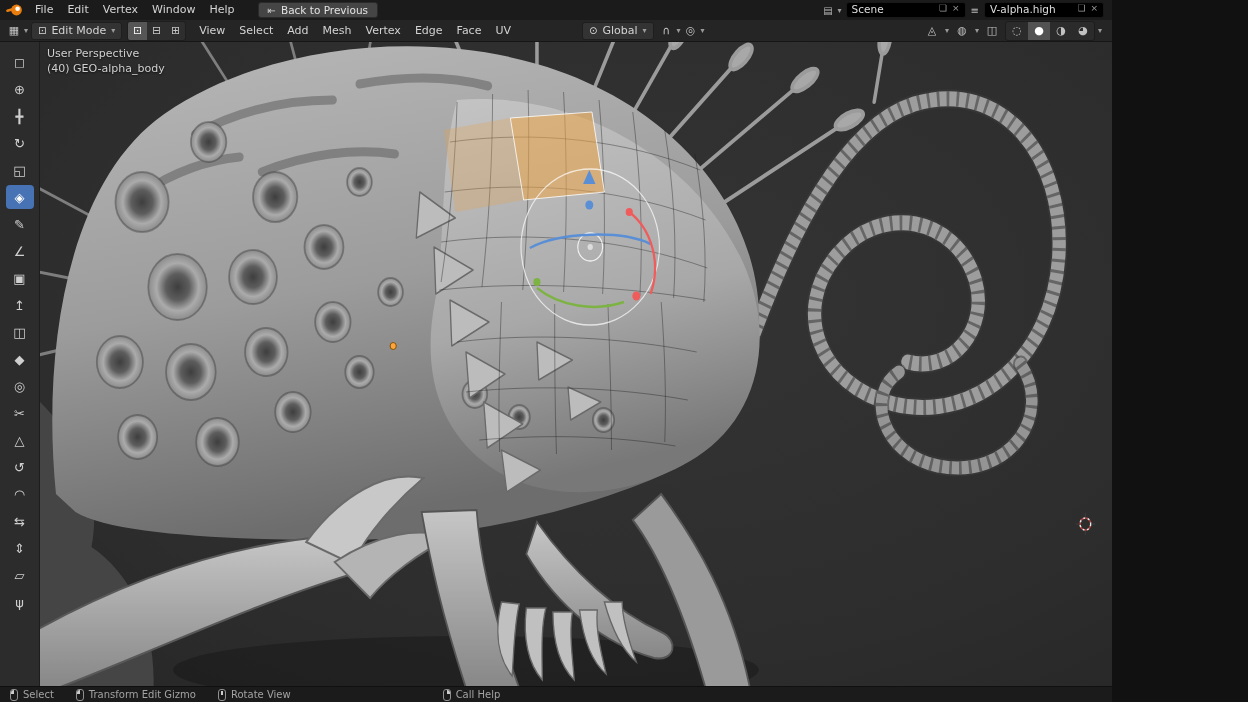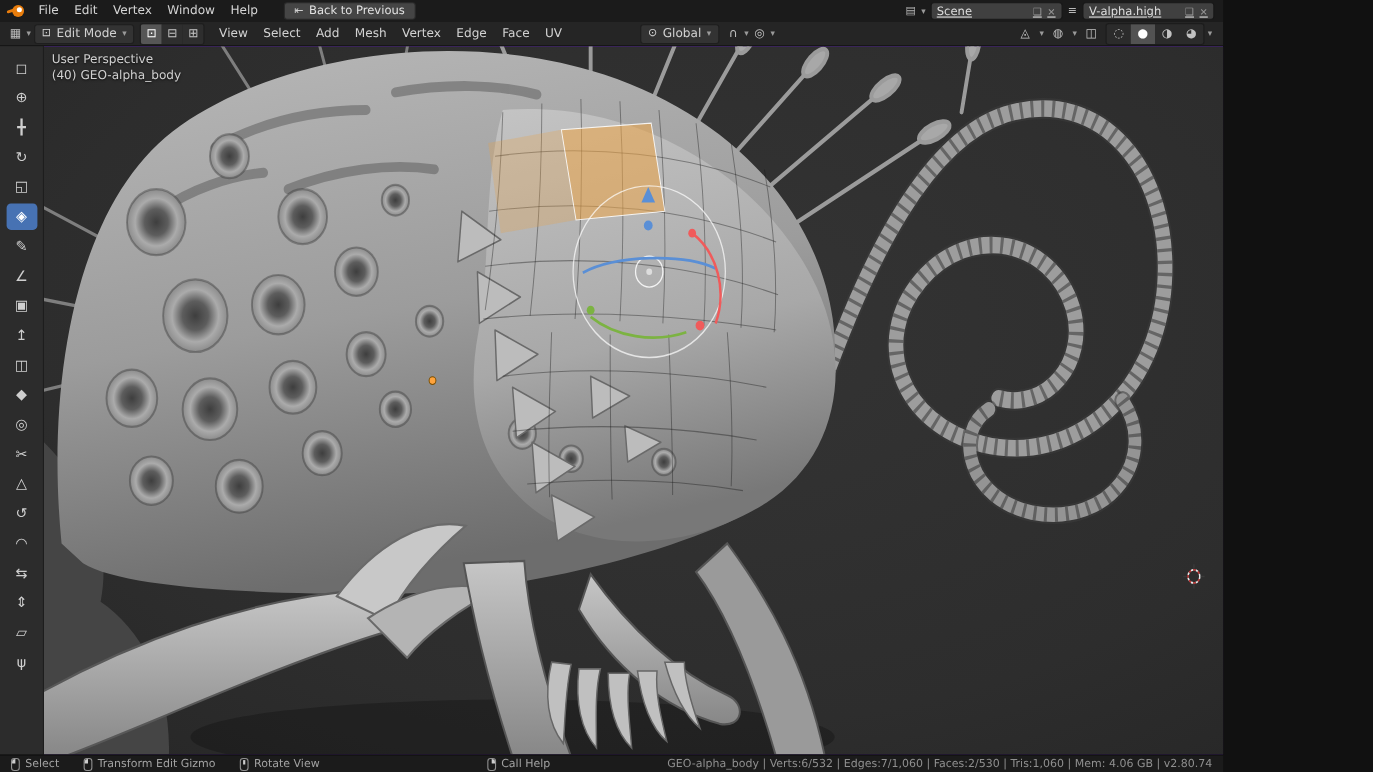--- a/index.html
+++ b/index.html
@@ -12,22 +12,22 @@
             display:flex; align-items:center; font-size:11px; color:#d4d4d4; }
   .logo { width:18px; height:16px; margin:0 4px 0 6px; display:flex; align-items:center; }
   .menu-item { padding:0 7px; line-height:20px; cursor:default; }
   .back-btn { margin-left:16px; display:flex; align-items:center; gap:5px; background:#454545;
               border:1px solid #2a2a2a; border-radius:3px; height:16px; padding:0 9px;
               font-size:10.5px; color:#e2e2e2; font-family:inherit; }
   .back-ic { font-size:10px; color:#cfcfcf; }
   .tb-right { margin-left:auto; display:flex; align-items:center; gap:4px; padding-right:8px; }
   .hdr-ic { color:#b9b9b9; font-size:10px; padding:0 1px; }
   .caret { color:#9a9a9a; font-size:8px; }
-  .id-field { display:flex; align-items:flex-end; height:16px; background:#404040; border:1px solid #181818;
-              border-radius:3px; padding:0 5px; gap:5px; font-size:10.5px; color:#dedede; min-width:120px;text-decoration:underline; }
+  .id-field { display:flex; align-items:flex-start; height:16px; background:#000000; border:1px solid #181818;
+              border-radius:3px; padding:0 5px; gap:5px; font-size:10.5px; color:#dedede; min-width:120px; }
   .id-text { flex:1; }
   .mini { color:#9a9a9a; font-size:9px; }
 
   
   .vheader { position:absolute; left:0; top:20px; width:100%; height:22px; background:#252525;
              border-bottom:1px solid #161616; display:flex; align-items:center;
              font-size:11px; color:#d2d2d2; padding:0 4px; }
   .icon-btn { min-width:20px; height:18px; display:flex; align-items:center; justify-content:center;
               color:#c2c2c2; font-size:11px; border-radius:3px; }
   .dropdown { display:flex; align-items:center; gap:5px; background:#333333; border:1px solid #1e1e1e;
@@ -45,21 +45,21 @@
 
   
   .toolbar { position:absolute; left:0; top:42px; width:40px; bottom:16px; background:#2c2c2c;
              border-right:1px solid #1d1d1d; display:flex; flex-direction:column; align-items:center;
              padding-top:8px; gap:3px; }
   .tool { width:28px; height:24px; border-radius:4px; display:flex; align-items:center;
           justify-content:center; font-size:13px; color:#cfcfcf; }
   .tool.active { background:#4772b3; color:#ffffff; }
 
   
-  .viewport { position:absolute; left:40px; top:42px; right:0; bottom:16px; overflow:hidden; background:#4c1d95; }
+  .viewport { position:absolute; left:40px; top:42px; right:0; bottom:16px; overflow:hidden; background:#4d7c0f; }
   .scene { display:block; width:100%; height:100%; }
   .vp-overlay { position:absolute; left:7px; top:4px; font-size:11px; color:#d0d0d0;
                 line-height:15px; text-shadow:0 1px 2px rgba(0,0,0,.7); pointer-events:none; }
 
   
   .statusbar { position:absolute; left:0; bottom:0; width:100%; height:16px; background:#1b1b1b;
                border-top:1px solid #101010; display:flex; align-items:center; font-size:10px;
                color:#a2a2a2; padding:0 10px; gap:22px; }
   .hint { display:flex; align-items:center; gap:5px; }
   .hint.gap-lg { margin-left:130px; }
@@ -394,16 +394,15 @@
           <span class="btn"></span>
         </span>
       <span>Rotate View</span>
     </span>
     <span class="hint gap-lg">
       <span class="mouse mouse-right">
           <span class="btn"></span>
         </span>
       <span>Call Help</span>
     </span>
-    <span class="stats">GEO-alpha_body | Verts:6/532 | Edges:7/1,060 | Faces:2/530 | Tris:1,060 | Mem: 4.06 GB | v2.80.74</span>
   </div>
 
 </div>
 
 </body></html>

